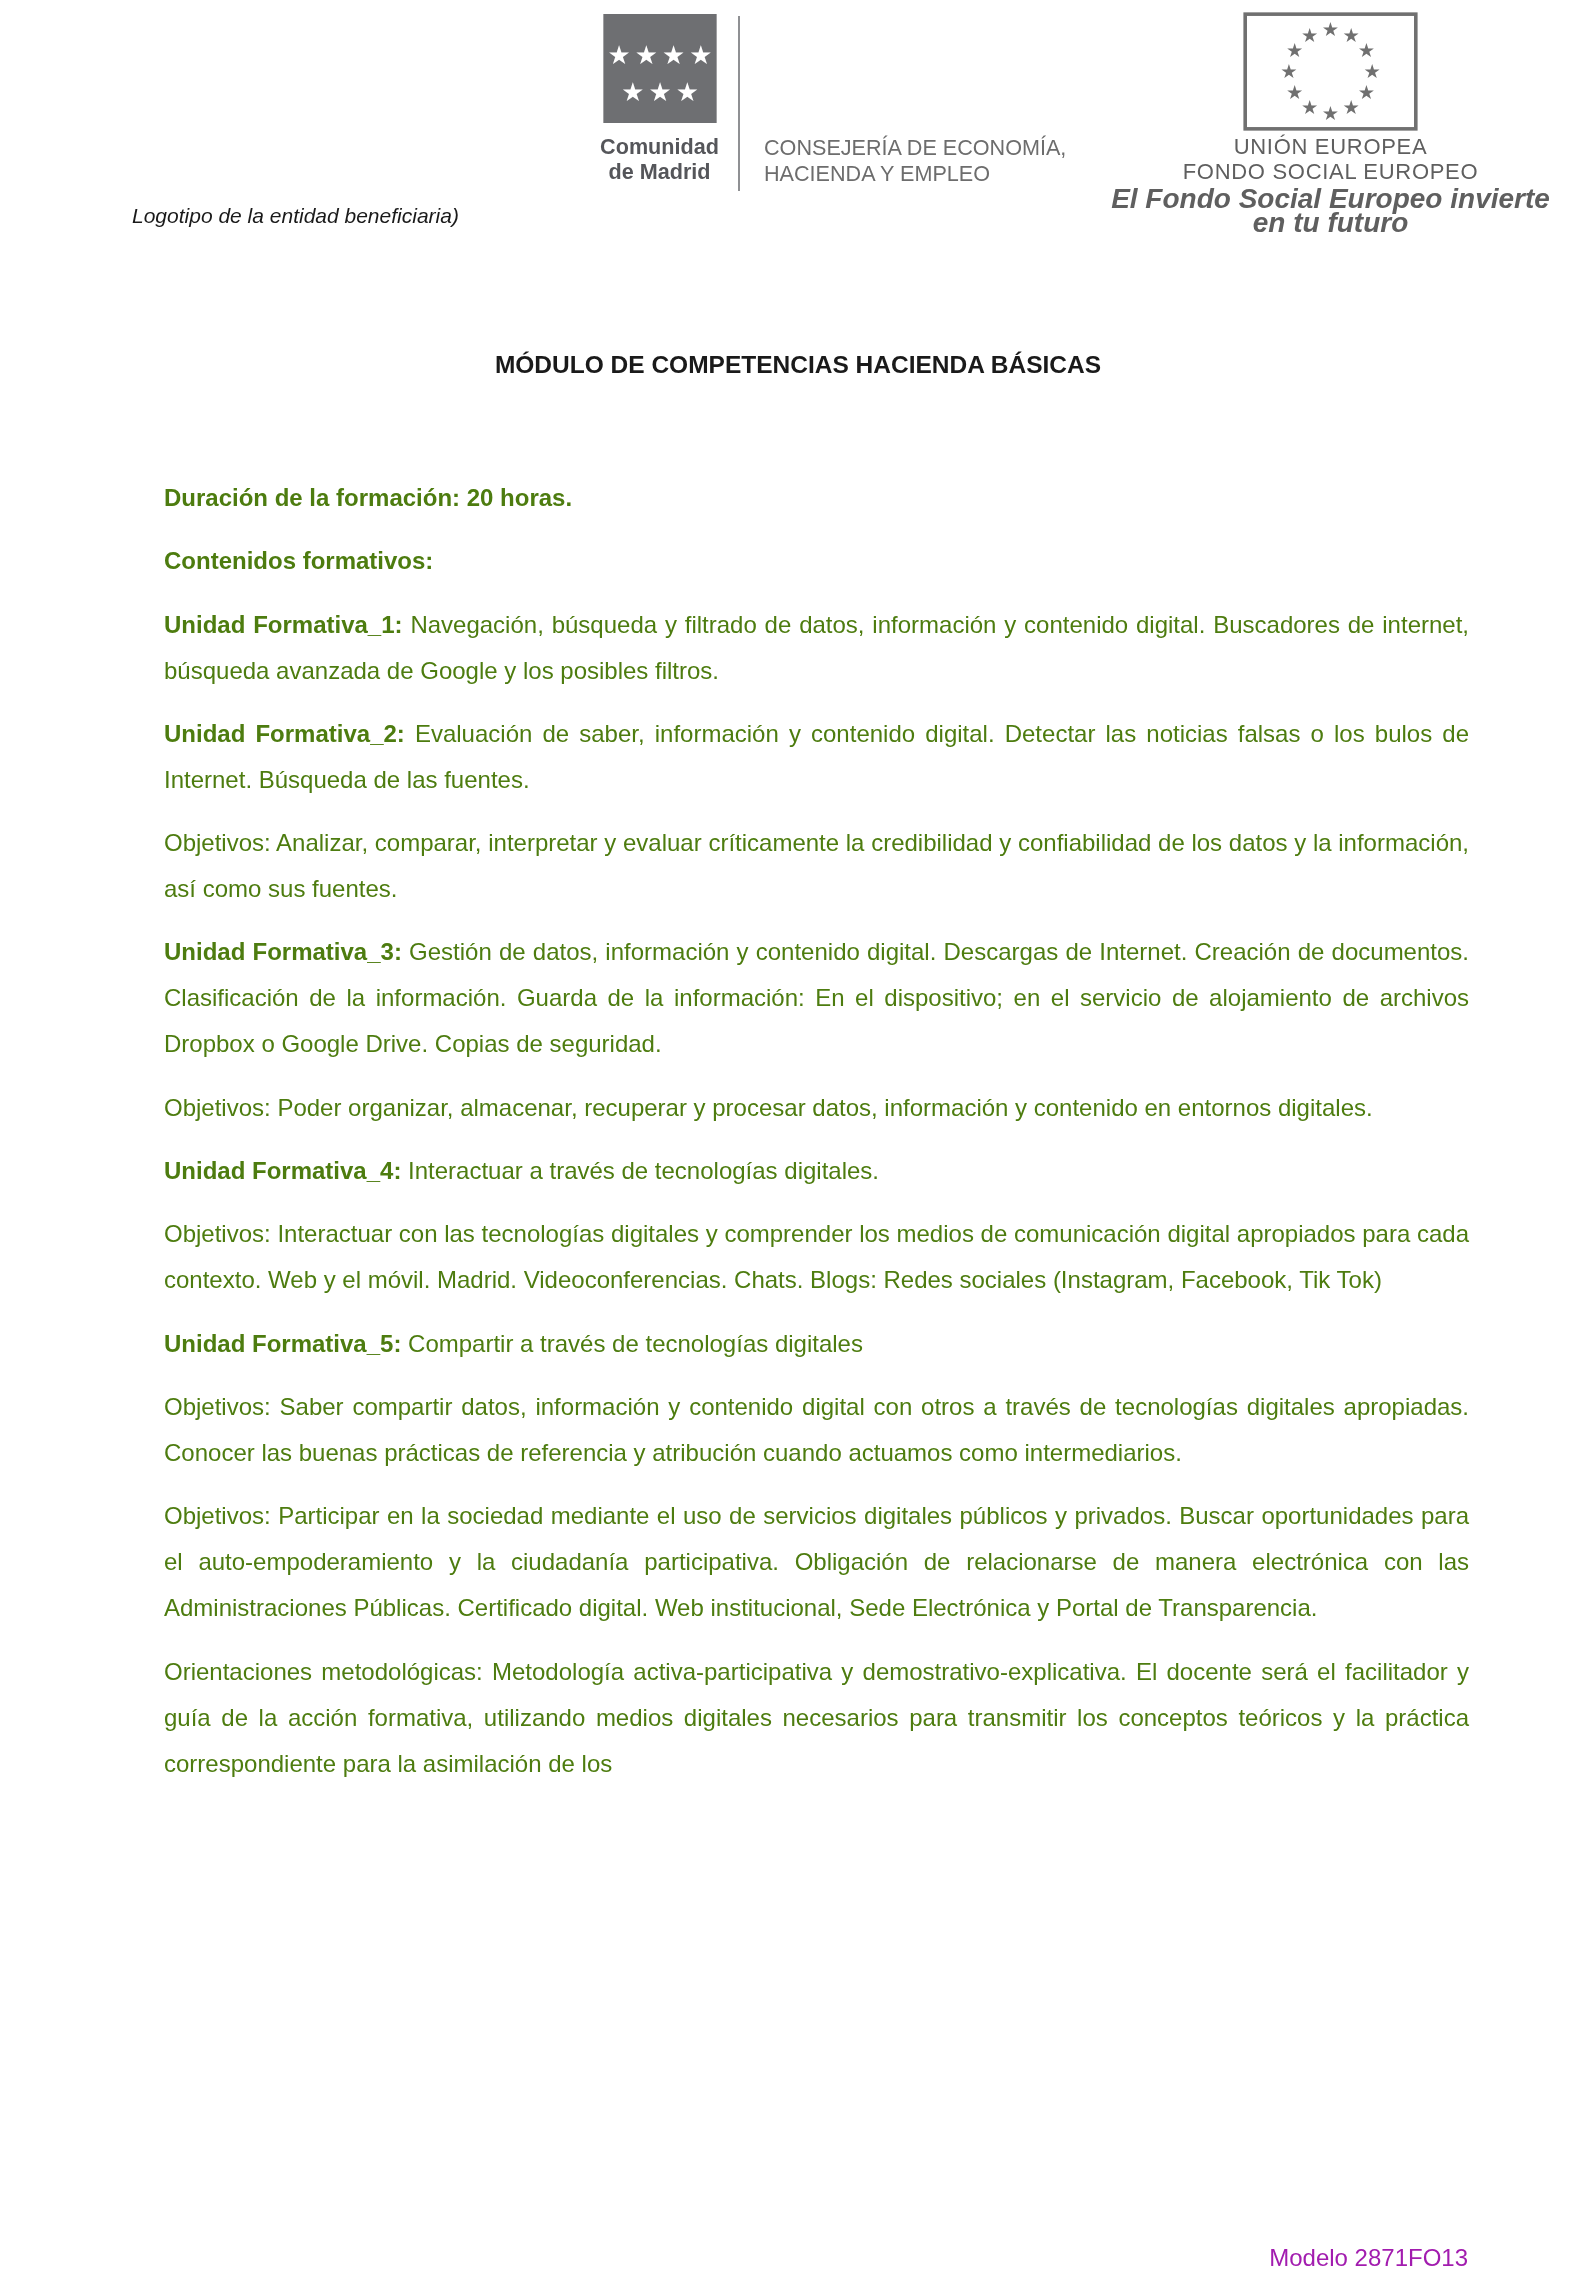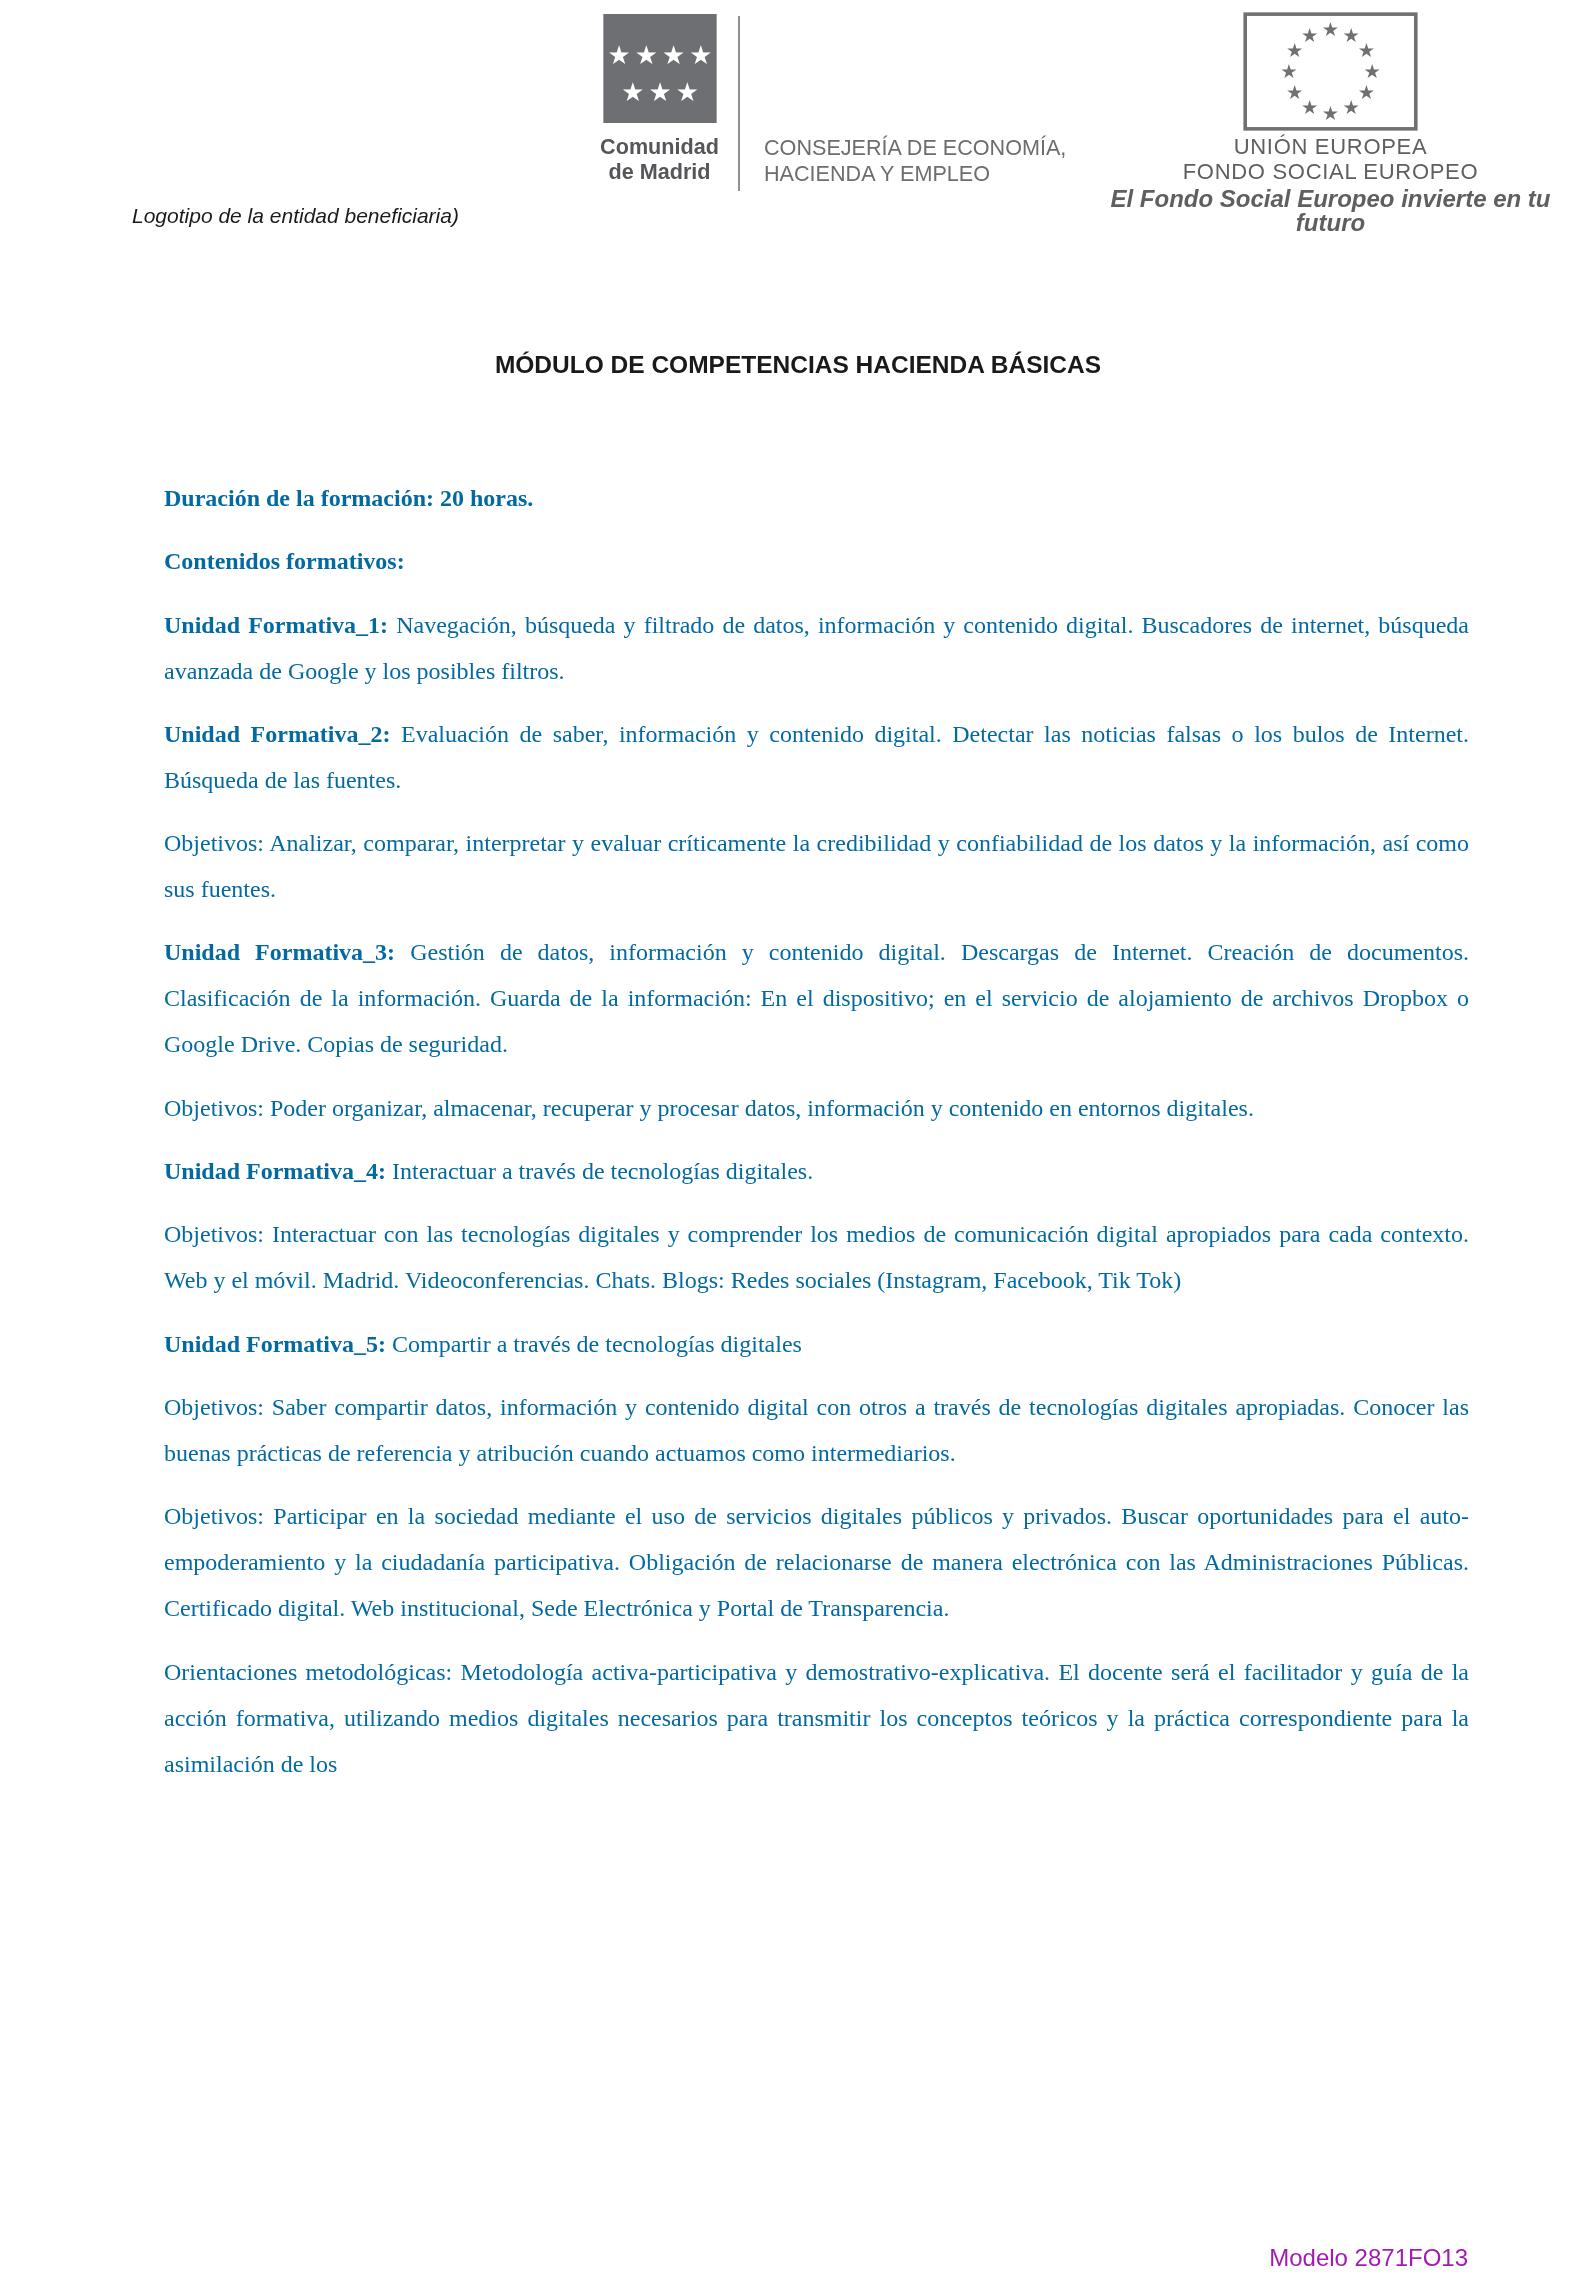--- a/index.html
+++ b/index.html
@@ -33,40 +33,39 @@
     position: absolute; left: 764px; top: 135px;
     font-size: 21.6px; line-height: 26px; color: #6d6d6d;
   }
   .eu-block {
     position: absolute; left: 1093px; top: 11.5px; width: 475px;
     text-align: center; color: #5f5f5f;
   }
   .eu-flag { display: inline-block; }
   .eu-line1 { font-size: 22px; line-height: 24.5px; letter-spacing: 0.7px; margin-top: 2.9px; }
   .eu-line2 { font-size: 22px; line-height: 24.5px; letter-spacing: 0.7px; }
-  .eu-tagline { font-size: 24px; line-height: 24px; font-style: italic; font-weight: bold; margin-top: 2.2px; }
+  .eu-tagline { font-size: 28px; line-height: 24px; font-style: italic; font-weight: bold; margin-top: 2.2px; }
 
   
   .title {
     margin: 121px 0 0 0;
     text-align: center;
     font-size: 24.5px;
     font-weight: bold;
     color: #1a1a1a;
   }
 
   
   .content { margin: 96px 127px 0 164px; }
   .content p {
     font-size: 24px;
     line-height: 46px;
     margin: 0 0 17.3px 0;
     text-align: justify;
-    color: #0369a1;
-    font-family: Liberation Serif, serif;
+    color: #4d7c0f;
   }
   .content p strong { font-weight: bold; }
 
   
   .footer {
     position: absolute; right: 128px; top: 2244px;
     font-size: 24px; color: #a21caf;
   }
 </style>
 </head>

